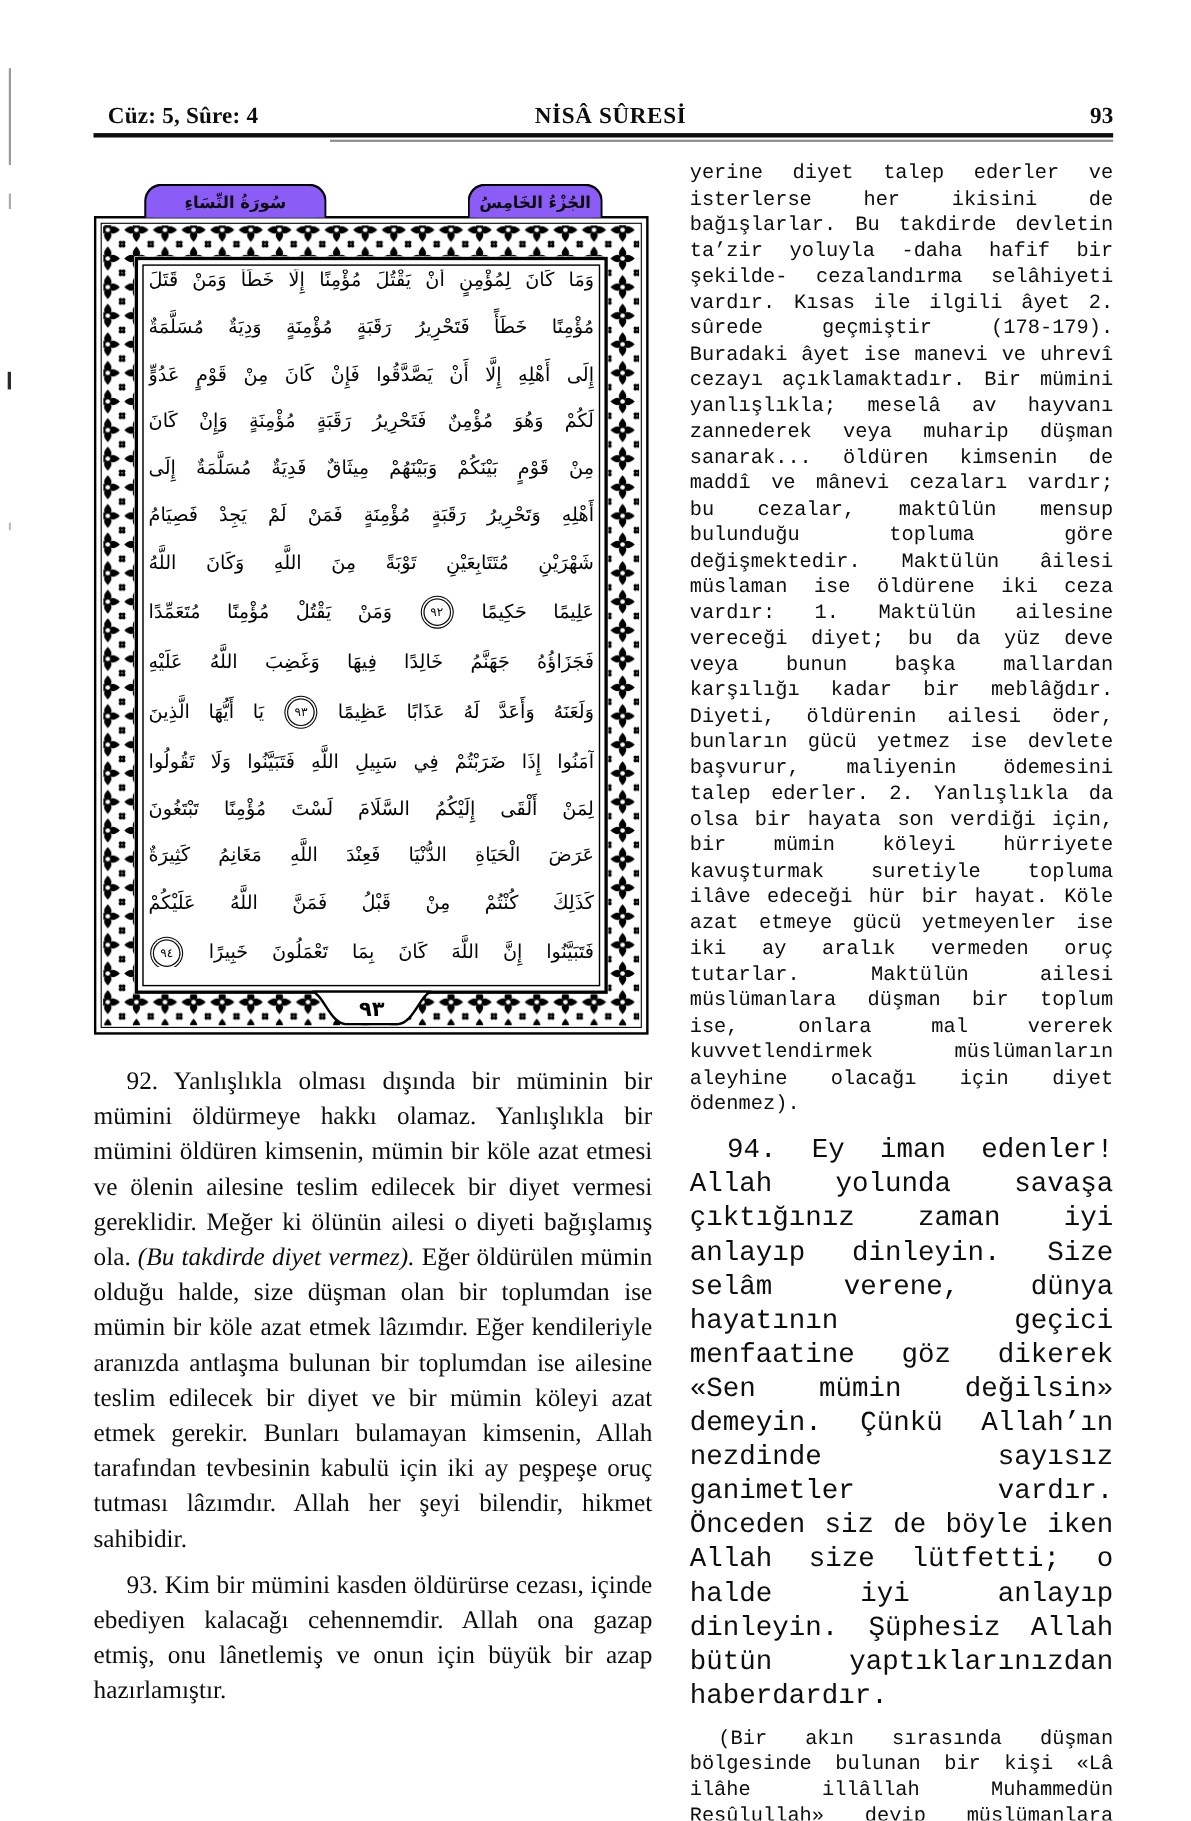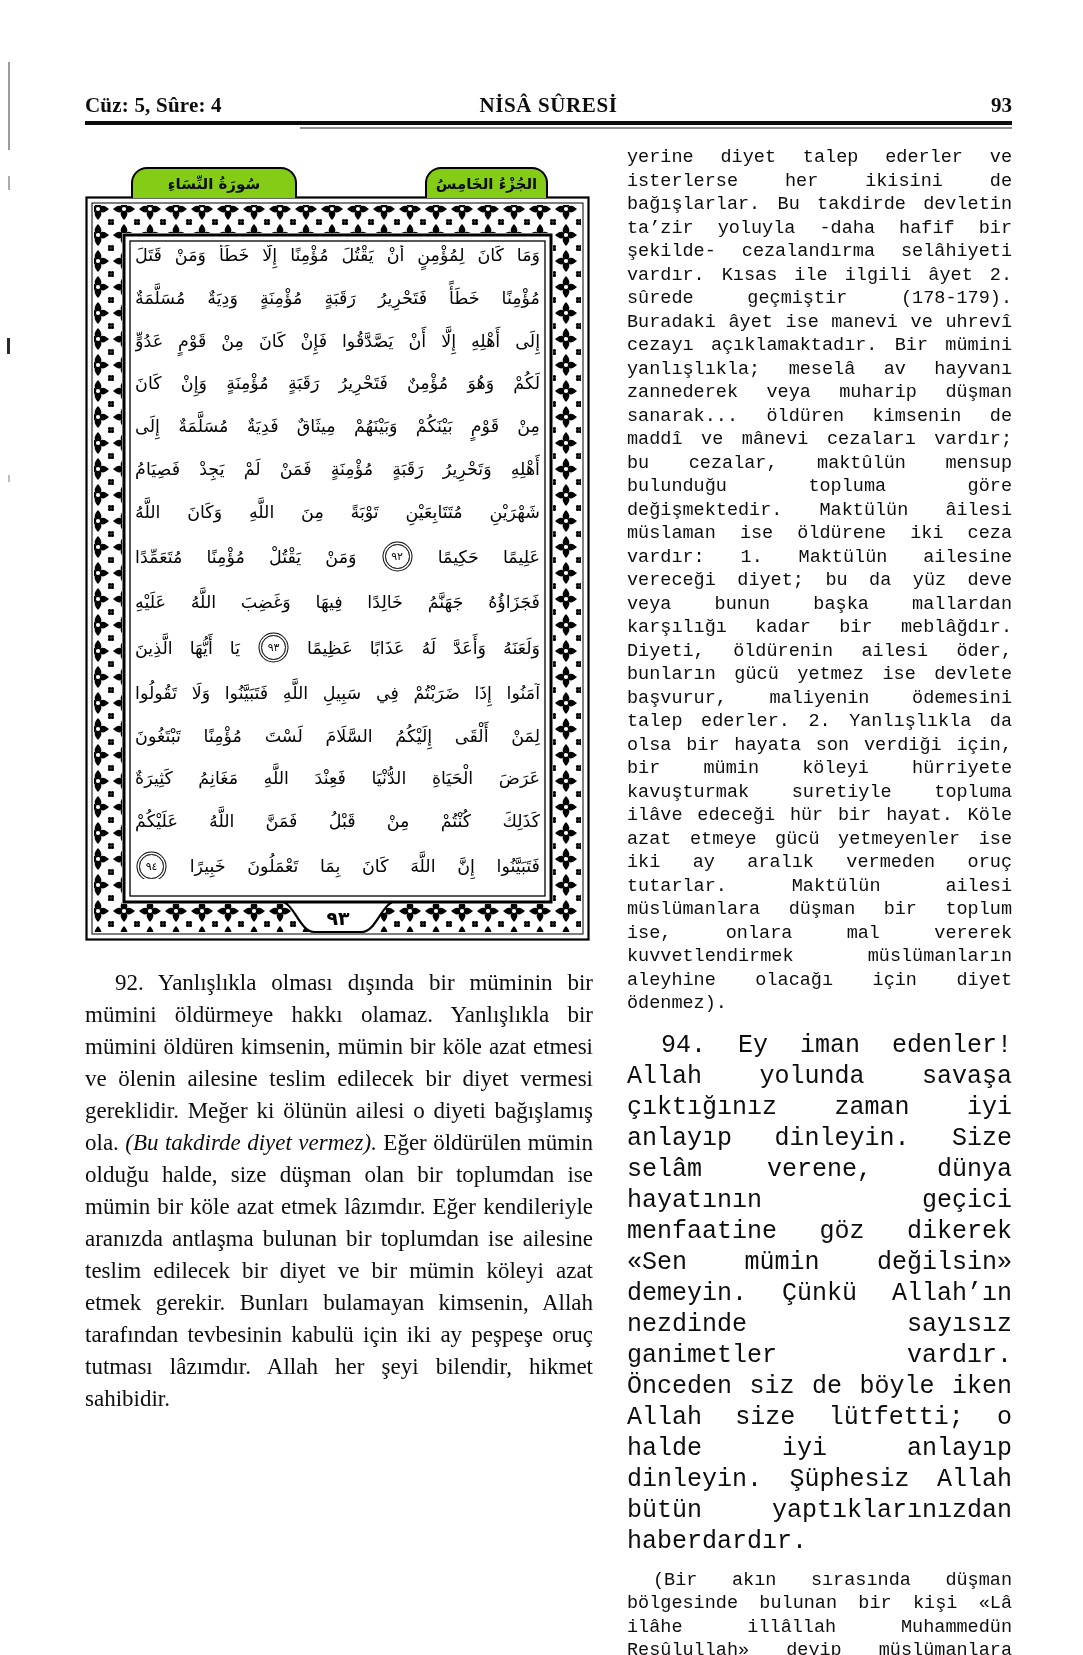--- a/index.html
+++ b/index.html
@@ -9,35 +9,35 @@
     font-family:"Liberation Serif", serif;
     position:relative; overflow:hidden;
   }
   
   .artifact { position:absolute; pointer-events:none; }
   .a1 { left:8px; top:62px; width:2px; height:88px; background:#9b9b9b; }
   .a2 { left:8px; top:176px; width:2px; height:14px; background:#ababab; }
   .a3 { left:7px; top:338px; width:3px; height:16px; background:#2a2a2a; }
   .a4 { left:8px; top:475px; width:2px; height:7px; background:#bdbdbd; }
   
-  .page-header { position:absolute; top:90px; left:85px; right:71px; height:30px; }
+  .page-header { position:absolute; top:90px; left:98px; right:71px; height:30px; }
   .hdr-left  { position:absolute; left:0; bottom:2px; font-weight:bold; font-size:21px; letter-spacing:.2px; }
   .hdr-title { position:absolute; left:50%; transform:translateX(-50%); bottom:2px; font-weight:bold; font-size:21px; letter-spacing:.6px; }
   .hdr-page  { position:absolute; right:0; bottom:2px; font-weight:bold; font-size:21px; }
   .header-rule  { position:absolute; top:121px; left:85px; right:71px; height:4px; background:#0c0c0c; }
   .header-rule2 { position:absolute; top:127px; left:300px; right:71px; height:2px; background:#8c8c8c; }
   
   .columns { position:absolute; top:140px; left:85px; right:71px; display:flex; gap:34px; }
   .col-left  { flex:0 0 508px; width:508px; }
   .col-right { flex:1; padding-top:6px;font-family:Liberation Mono, monospace; }
   
   .quran-frame { position:relative; width:505px; height:745px; margin-top:56px; }
   .frame-svg { position:absolute; inset:0; width:100%; height:100%; }
   .cartouche {
-    position:absolute; top:-29px; height:31px; background:#84cc16;
+    position:absolute; top:-29px; height:31px; background:#8b5cf6;
     border:2px solid #000; border-bottom:none; border-radius:16px 16px 0 0;
     display:flex; align-items:center; justify-content:center;
     font-family:"DejaVu Sans", sans-serif; font-size:15px; font-weight:bold;
     box-sizing:border-box; z-index:3; direction:rtl;
   }
   .cartouche.surah { left:46px;  width:166px; }
   .cartouche.juz   { right:42px; width:123px; }
   .quran-text {
     position:absolute; left:50px; right:50px; top:49px; bottom:62px;
     display:flex; flex-direction:column; justify-content:space-between;
@@ -287,20 +287,21 @@
       <div class="page-tab">
         <svg width="112" height="33" viewBox="0 0 112 33" aria-hidden="true">
           <path d="M2 1.5 H110 C100 4 94 30 80 31 H32 C18 30 12 4 2 1.5 Z" fill="#ffffff" stroke="#000" stroke-width="2.2"></path>
           <text x="56" y="24" text-anchor="middle" font-family="DejaVu Sans, sans-serif" font-size="19" font-weight="bold" fill="#000">٩٣</text>
         </svg>
       </div>
     </div>
 
     <p class="verse v92"><span class="verse-indent-wrap"><span class="verse-indent" style="display:inline; padding-left:30px;"></span><span>92. Yanlışlıkla olması dışında bir müminin bir mümini öldürmeye hakkı olamaz. Yanlışlıkla bir mümini öldüren kimsenin, mümin bir köle azat etmesi ve ölenin ailesine teslim edilecek bir diyet vermesi gereklidir. Meğer ki ölünün ailesi o diyeti bağışlamış ola. </span><span class="italic">(Bu takdirde diyet vermez).</span><span> Eğer öldürülen mümin olduğu halde, size düşman olan bir toplumdan ise mümin bir köle azat etmek lâzımdır. Eğer kendileriyle aranızda antlaşma bulunan bir toplumdan ise ailesine teslim edilecek bir diyet ve bir mümin köleyi azat etmek gerekir. Bunları bulamayan kimsenin, Allah tarafından tevbesinin kabulü için iki ay peşpeşe oruç tutması lâzımdır. Allah her şeyi bilendir, hikmet sahibidir.</span></span></p>
 
+    <p class="verse v93"><span style="display:inline; padding-left:30px;"></span><span>93. Kim bir mümini kasden öldürürse cezası, içinde ebediyen kalacağı cehennemdir. Allah ona gazap etmiş, onu lânetlemiş ve onun için büyük bir azap hazırlamıştır.</span></p>
 
   </div>
 
   <div class="col-right">
     <p class="commentary-sm p1">yerine diyet talep ederler ve isterlerse her ikisini de bağışlarlar. Bu takdirde devletin ta’zir yoluyla -daha hafif bir şekilde- cezalandırma selâhiyeti vardır. Kısas ile ilgili âyet 2. sûrede geçmiştir (178-179). Buradaki âyet ise manevi ve uhrevî cezayı açıklamaktadır. Bir mümini yanlışlıkla; meselâ av hayvanı zannederek veya muharip düşman sanarak... öldüren kimsenin de maddî ve mânevi cezaları vardır; bu cezalar, maktûlün mensup bulunduğu topluma göre değişmektedir. Maktülün âilesi müslaman ise öldürene iki ceza vardır: 1. Maktülün ailesine vereceği diyet; bu da yüz deve veya bunun başka mallardan karşılığı kadar bir meblâğdır. Diyeti, öldürenin ailesi öder, bunların gücü yetmez ise devlete başvurur, maliyenin ödemesini talep ederler. 2. Yanlışlıkla da olsa bir hayata son verdiği için, bir mümin köleyi hürriyete kavuşturmak suretiyle topluma ilâve edeceği hür bir hayat. Köle azat etmeye gücü yetmeyenler ise iki ay aralık vermeden oruç tutarlar. Maktülün ailesi müslümanlara düşman bir toplum ise, onlara mal vererek kuvvetlendirmek müslümanların aleyhine olacağı için diyet ödenmez).</p>
     <p class="verse-lg">94. Ey iman edenler! Allah yolunda savaşa çıktığınız zaman iyi anlayıp dinleyin. Size selâm verene, dünya hayatının geçici menfaatine göz dikerek «Sen mümin değilsin» demeyin. Çünkü Allah’ın nezdinde sayısız ganimetler vardır. Önceden siz de böyle iken Allah size lütfetti; o halde iyi anlayıp dinleyin. Şüphesiz Allah bütün yaptıklarınızdan haberdardır.</p>
     <p class="commentary-sm p2">(Bir akın sırasında düşman bölgesinde bulunan bir kişi «Lâ ilâhe illâllah Muhammedün Resûlullah» deyip müslümanlara selâm verdiği halde Üsâme b. Zeyd tarafından -korkudan böyle davrandığı zannedilerek- katledilmiş ve sürüsü zaptedilmiş idi. Akın dönüşü, hadise Resûlullah’a haber verilince çok üzülmüş, hiddetlenmiş ve «Kalbini yarıp baktınız da mı korkudan olduğunu anladınız!» diye çıkışmıştı. Üsâme’nin pişman olması ve yalvarması üzerine Hz. Peygamber onun için istiğfar etmiş, Üsâme’ye bir köle azat etmesini emretmiştir).</p>
   </div>
 
 </div>

